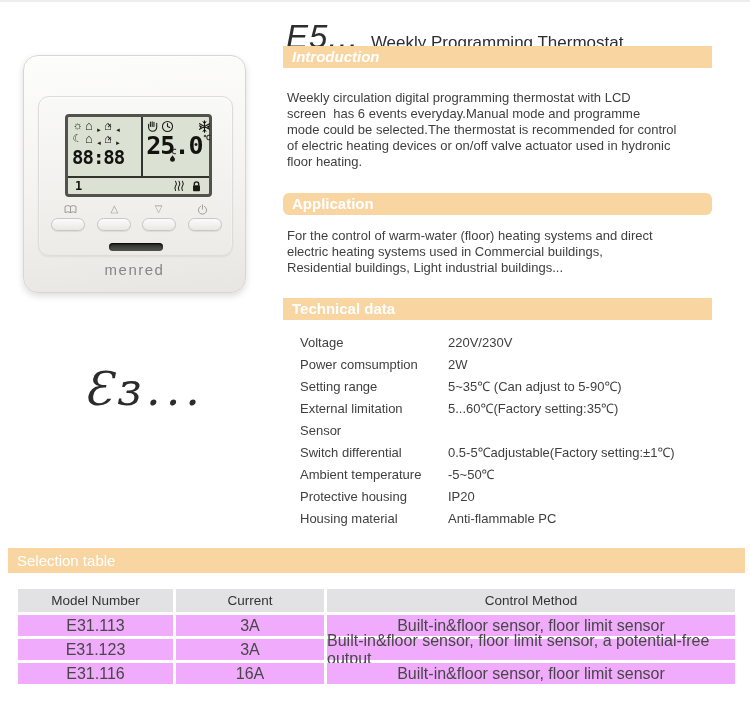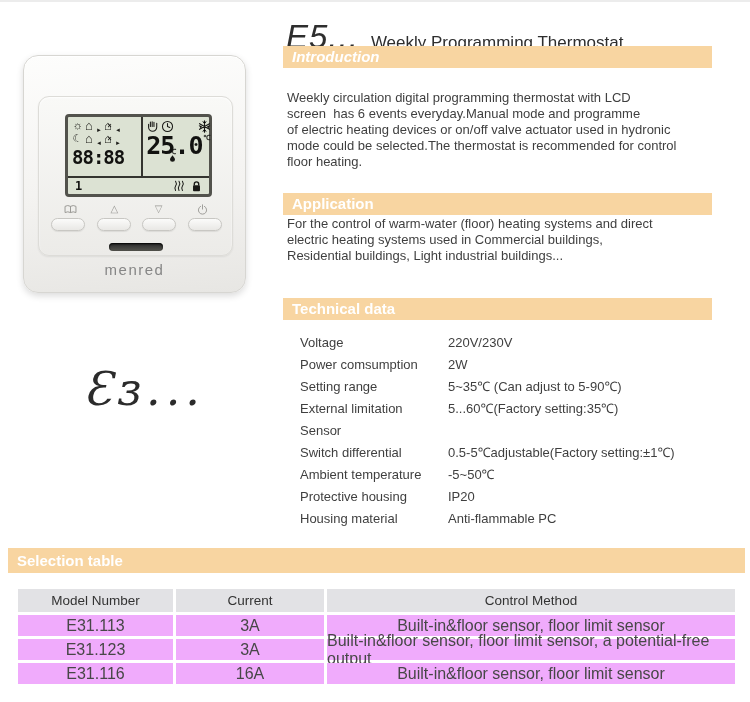--- a/index.html
+++ b/index.html
@@ -23,21 +23,21 @@
   .tech .trow{height:22px;display:flex;font-size:13px;color:#3f3f3f;align-items:center;}
   .tech .tlabel{width:148px;}
   .tech .tvalue{flex:1;}
 
   
   .scriptnote{position:absolute;left:84px;top:362px;font-family:"DejaVu Serif",serif;
               font-style:italic;font-size:46px;color:#2b2b2b;letter-spacing:5px;font-weight:200;}
 
   
   .sel-banner{position:absolute;left:8px;top:548px;width:737px;height:25px;background:#f8d5a1;
-              color:#fff;font-weight:bold;font-size:15px;line-height:25px;padding-left:9px;box-sizing:border-box;}
+              color:#fff;font-weight:normal;font-size:15px;line-height:25px;padding-left:9px;box-sizing:border-box;}
   .seltable{position:absolute;left:18px;top:589px;width:717px;display:grid;
             grid-template-columns:155px 148px 1fr;gap:3px;background:#fff;border-radius:17px;}
   .seltable .cell{background:#f0abfc;font-size:16px;color:#474747;display:flex;
                   align-items:center;justify-content:center;height:21px;}
   .seltable .head{background:#e2e2e5;color:#333;height:23px;font-size:13.5px;}
 
   
   .device{position:absolute;left:23px;top:55px;width:223px;height:238px;border-radius:15px;
           background:linear-gradient(175deg,#fdfdfc 0%,#f4f3f1 55%,#e7e6e3 100%);
           border:1px solid #d7d6d2;box-shadow:0 3px 7px rgba(0,0,0,.14), inset 0 1px 0 #fff;box-sizing:border-box;}
@@ -200,27 +200,27 @@
 
   <div class="title">
     <span class="model">E5...</span>
     <span class="name">Weekly Programming Thermostat</span>
   </div>
 
   <div class="banner" style="top:46px;font-style:italic;">Introduction</div>
   <div class="par" style="top:90px;">
     <div class="line">Weekly circulation digital programming thermostat with LCD</div>
     <div class="line">screen  has 6 events everyday.Manual mode and programme</div>
+    <div class="line">mode could be selected.The thermostat is recommended for control</div>
     <div class="line">of electric heating devices or on/off valve actuator used in hydronic</div>
-    <div class="line">mode could be selected.The thermostat is recommended for control</div>
     <div class="line">floor heating.</div>
   </div>
 
-  <div class="banner" style="top:193px;">Application</div>
-  <div class="par" style="top:216px;">
+  <div class="banner" style="top:193px;border-radius:6px;">Application</div>
+  <div class="par" style="top:228px;">
     <div class="line">For the control of warm-water (floor) heating systems and direct</div>
     <div class="line">electric heating systems used in Commercial buildings,</div>
     <div class="line">Residential buildings, Light industrial buildings...</div>
   </div>
 
   <div class="banner" style="top:298px;">Technical data</div>
   <div class="tech">
     <div class="trow">
       <span class="tlabel">Voltage</span>
       <span class="tvalue">220V/230V</span>

